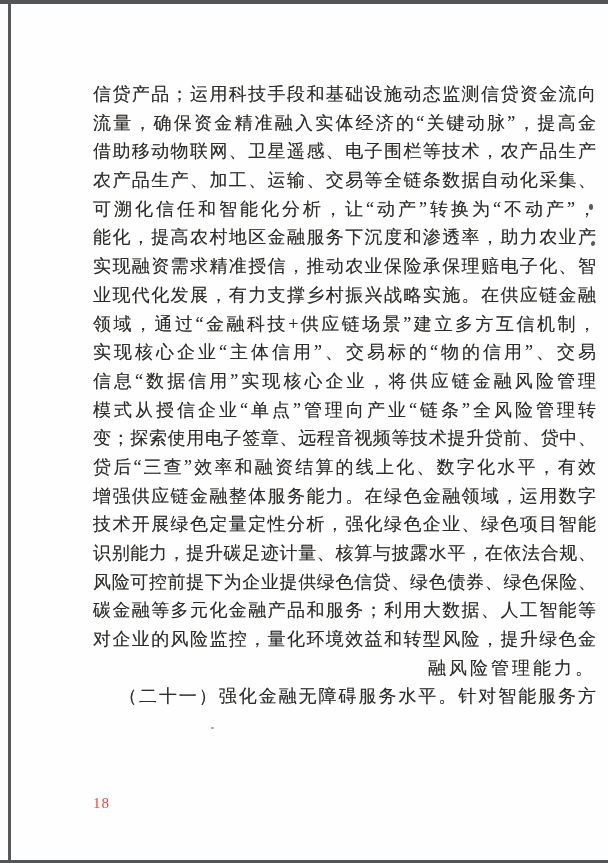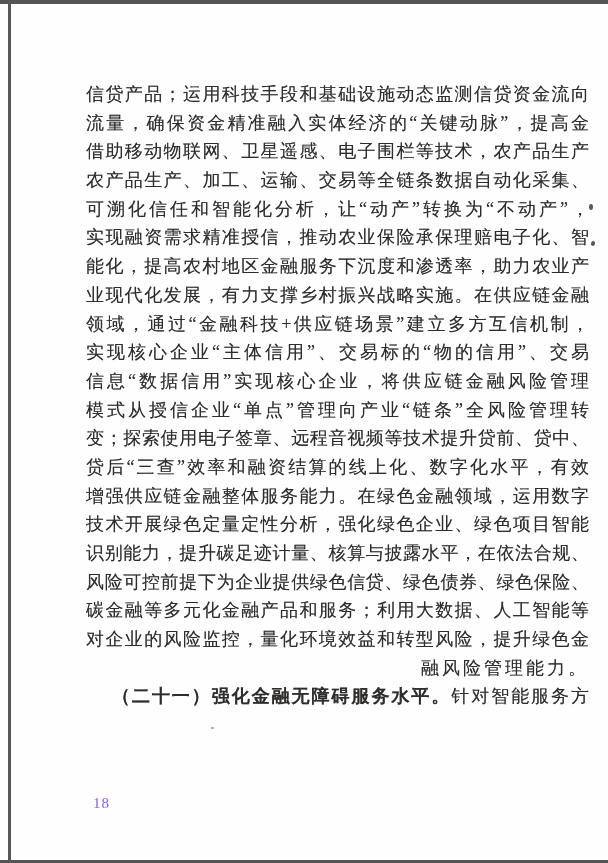--- a/index.html
+++ b/index.html
@@ -28,70 +28,70 @@
     background: #545557;
   }
   .speck { position: absolute; background: #5a5a5a; border-radius: 50%; }
   .speck1 { left: 589px; top: 204px; width: 4px; height: 6px; }
   .speck2 { left: 591px; top: 241px; width: 4px; height: 5px; transform: rotate(20deg); }
   .speck3 { left: 211px; top: 727px; width: 3px; height: 2px; background: #9a9a9a; }
 
   
   .textblock {
     position: absolute;
-    left: 86px; top: 80px; width: 503px;
+    left: 93px; top: 80px; width: 503px;
     color: #2e2d2b;
     font-size: 18px;
     line-height: 28.7px;
     text-shadow: 0 0 0.5px rgba(70,70,70,0.55);
   }
   .line {
     height: 28.7px;
     white-space: normal;
   }
   .j {
     text-align: justify;
     text-align-last: justify;
     text-justify: inter-character;
   }
   .short {
     text-align: right;
     letter-spacing: 3px;
   }
   .indent { text-indent: 26px; }
-  .b { font-weight: 700; }
+  .b { font-weight: 400; }
 
   .pagenum {
     position: absolute;
     left: 93px; top: 795px;
     font-size: 15px;
     letter-spacing: 1px;
-    color: #8b5cf6;
+    color: #ef4444;
   }
 </style>
 </head>
 <body>
 
 <div class="page">
 
   <div class="edge-top"></div>
   <div class="edge-left"></div>
   <div class="edge-bottom"></div>
   <div class="speck speck1"></div>
   <div class="speck speck2"></div>
   <div class="speck speck3"></div>
 
   <div class="textblock">
     <div class="line j">信贷产品；运用科技手段和基础设施动态监测信贷资金流向</div>
     <div class="line j">流量，确保资金精准融入实体经济的“关键动脉”，提高金</div>
     <div class="line j">借助移动物联网、卫星遥感、电子围栏等技术，农产品生产</div>
     <div class="line j">农产品生产、加工、运输、交易等全链条数据自动化采集、</div>
     <div class="line j">可溯化信任和智能化分析，让“动产”转换为“不动产”，</div>
+    <div class="line j">能化，提高农村地区金融服务下沉度和渗透率，助力农业产</div>
     <div class="line j">实现融资需求精准授信，推动农业保险承保理赔电子化、智</div>
-    <div class="line j">能化，提高农村地区金融服务下沉度和渗透率，助力农业产</div>
     <div class="line j">业现代化发展，有力支撑乡村振兴战略实施。在供应链金融</div>
     <div class="line j">领域，通过“金融科技+供应链场景”建立多方互信机制，</div>
     <div class="line j">实现核心企业“主体信用”、交易标的“物的信用”、交易</div>
     <div class="line j">信息“数据信用”实现核心企业，将供应链金融风险管理</div>
     <div class="line j">模式从授信企业“单点”管理向产业“链条”全风险管理转</div>
     <div class="line j">变；探索使用电子签章、远程音视频等技术提升贷前、贷中、</div>
     <div class="line j">贷后“三查”效率和融资结算的线上化、数字化水平，有效</div>
     <div class="line j">增强供应链金融整体服务能力。在绿色金融领域，运用数字</div>
     <div class="line j">技术开展绿色定量定性分析，强化绿色企业、绿色项目智能</div>
     <div class="line j">识别能力，提升碳足迹计量、核算与披露水平，在依法合规、</div>

